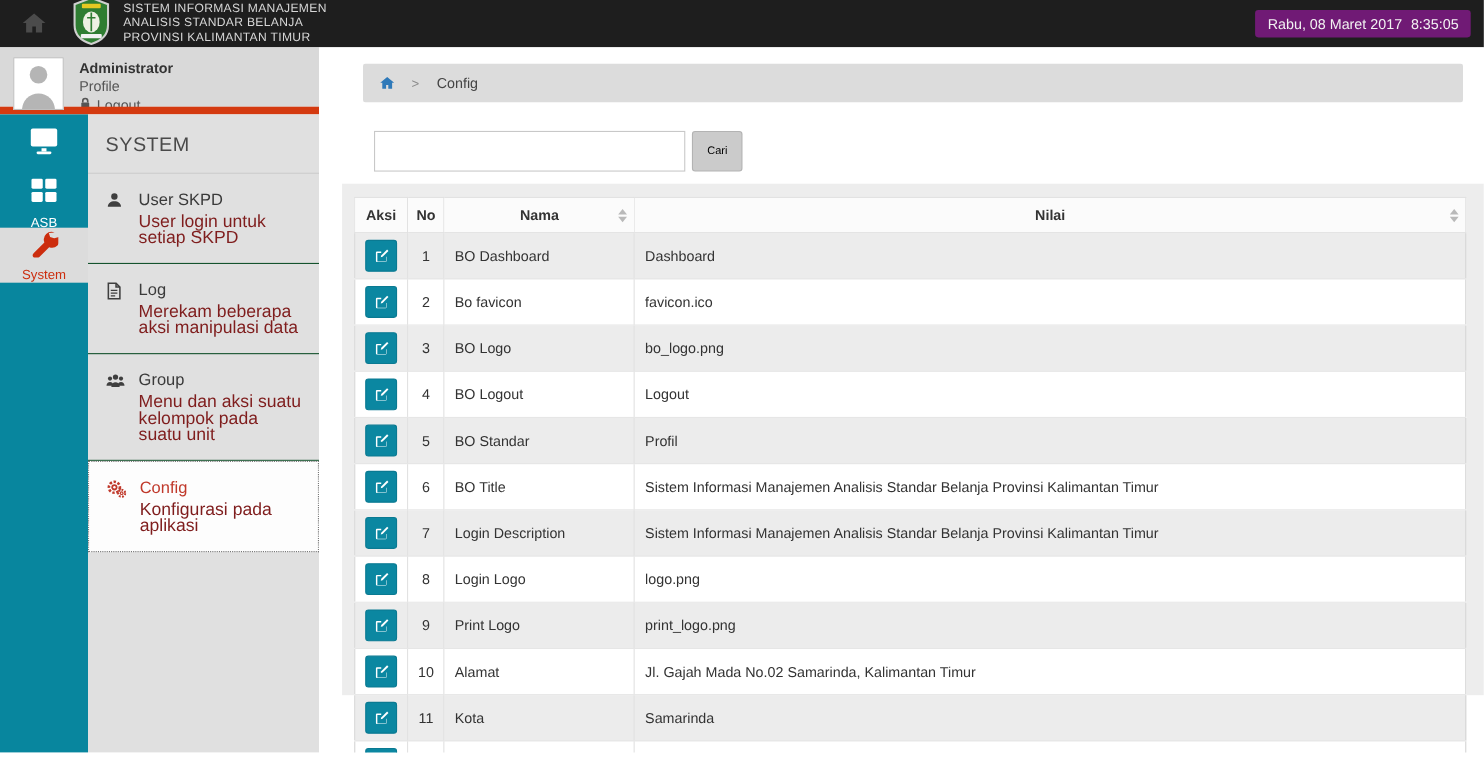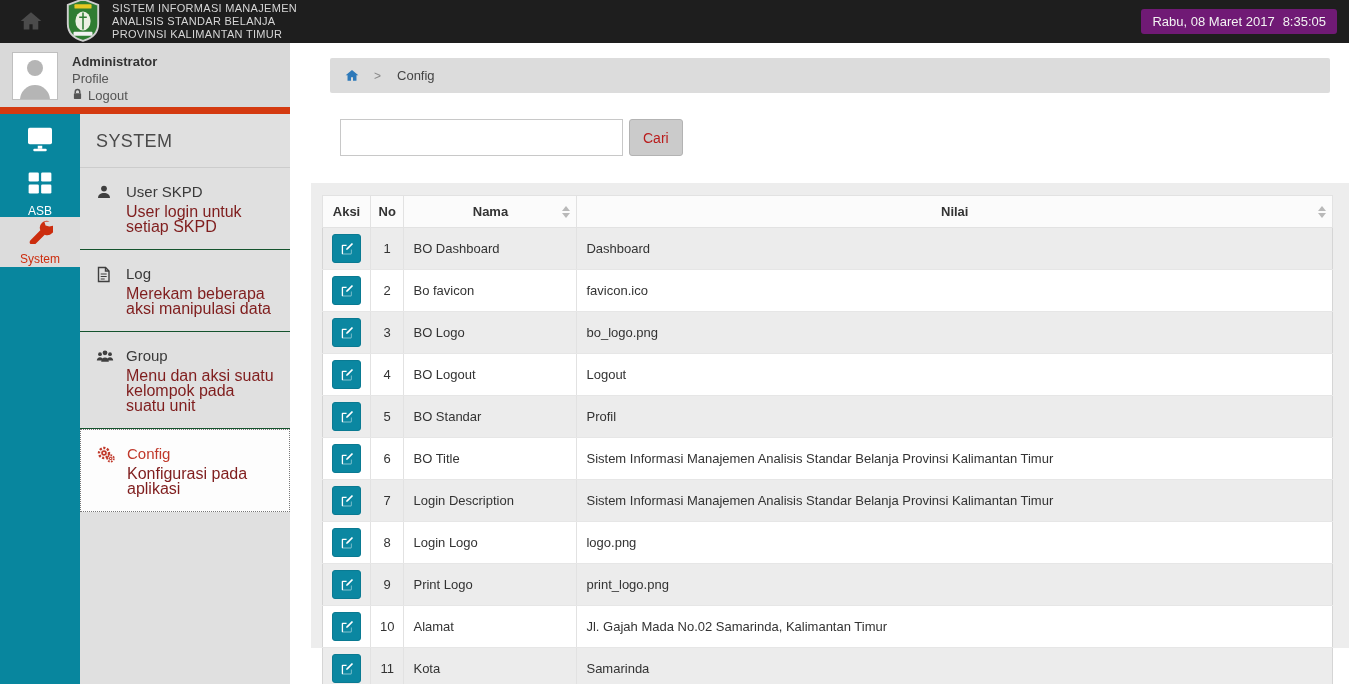--- a/index.html
+++ b/index.html
@@ -9,21 +9,21 @@
   
   .topbar { height:43px; background:#1e1e1e; display:flex; align-items:center; padding:0 12px 0 14px; }
   .topbar .home-btn { width:34px; height:34px; display:flex; align-items:center; justify-content:center; cursor:pointer; }
   .topbar .logo { margin-left:16px; }
   .topbar .title { margin-left:10px; color:#d6d6d6; font-size:11px; line-height:13px; letter-spacing:.3px; }
   .datetime-pill { margin-left:auto; background:#701a75; border-radius:3px; padding:5px 11px; color:#f2f2f2; font-size:13px; display:flex; gap:8px; }
 
   
   .layout { display:flex; height:641px; }
   .sidebar { width:290px; flex:0 0 290px; display:flex; flex-direction:column; }
-  .profile { height:64px; background:#d9d9d9; display:flex; padding:9px 12px; gap:14px; }
+  .profile { height:54px; background:#d9d9d9; display:flex; padding:9px 12px; gap:14px; }
   .avatar { width:46px; height:48px; background:#fff; border:1px solid #bfbfbf; position:relative; overflow:hidden; }
   .avatar::before { content:""; position:absolute; left:50%; top:7px; transform:translateX(-50%); width:16px; height:16px; border-radius:50%; background:#b5b5b5; }
   .avatar::after  { content:""; position:absolute; left:50%; bottom:-4px; transform:translateX(-50%); width:30px; height:18px; border-radius:15px 15px 0 0; background:#b5b5b5; }
   .profile-texts { font-size:13px; color:#555; padding-top:2px; }
   .profile-name { font-weight:bold; color:#333; margin-bottom:2px; }
   .profile-link { margin-bottom:2px; cursor:pointer; }
   .logout-link { display:flex; align-items:center; gap:5px; cursor:pointer; }
   .red-bar { height:7px; background:#d43a10; }
   .side-body { flex:1; display:flex; }
 
@@ -47,23 +47,23 @@
   .panel-item.active .item-title { color:#c0392b; }
 
   
   .main { flex:1; background:#fff; overflow:hidden; }
   .breadcrumb { height:35px; margin:15px 19px 0 40px; background:#dcdcdc; border-radius:2px; display:flex; align-items:center; padding:0 14px; font-size:13px; color:#444; }
   .breadcrumb .sep { color:#888; margin:0 16px 0 14px; font-size:12px; }
   .breadcrumb .home-crumb { display:flex; align-items:center; cursor:pointer; }
 
   .search-row { margin:26px 0 0 50px; display:flex; align-items:center; }
   .search-input { width:283px; height:37px; border:1px solid #c8c8c8; padding:0 10px; font-size:14px; font-family:"Liberation Sans",sans-serif; }
-  .search-btn { margin-left:6px; height:37px; padding:0 13px; background:#cbcbcb; border:1px solid #b3b3b3; border-radius:3px; font-size:14px; color:#b91c1c; cursor:pointer; font-family:"Liberation Sans",sans-serif; }
-
-  .table-wrap { margin:27px 0 0 21px; background:#ededed; padding:12px 16px 0 11px; height:465px; }
+  .search-btn { margin-left:6px; height:37px; padding:0 13px; background:#cbcbcb; border:1px solid #b3b3b3; border-radius:3px; font-size:10px; color:#000000; cursor:pointer; font-family:"Liberation Sans",sans-serif; }
+
+  .table-wrap { margin:11px 0 0 21px; background:#ededed; padding:12px 16px 0 11px; height:465px; }
   table.config { width:100%; border-collapse:collapse; background:#fff; border:1px solid #d5d5d5; font-size:13px; }
   table.config th { background:#fbfbfb; font-weight:bold; color:#333; height:32px; border:1px solid #e2e2e2; text-align:center; position:relative; padding:0 6px; }
   table.config td { height:41px; padding:6px 9px; vertical-align:middle; color:#333; border-bottom:1px solid #e6e6e6; }
   table.config td.c-aksi, table.config td.c-no, table.config td.c-nama { border-right:1px solid #e2e2e2; }
   table.config tbody tr:nth-child(odd)  { background:#ececec; }
   table.config tbody tr:nth-child(even) { background:#ffffff; }
   .col-aksi { width:40px; } .col-no { width:33px; } .col-nama { width:173px; }
   td.c-no { text-align:center; padding:6px 4px; }
   td.c-aksi { text-align:center; padding:5px; }
 

